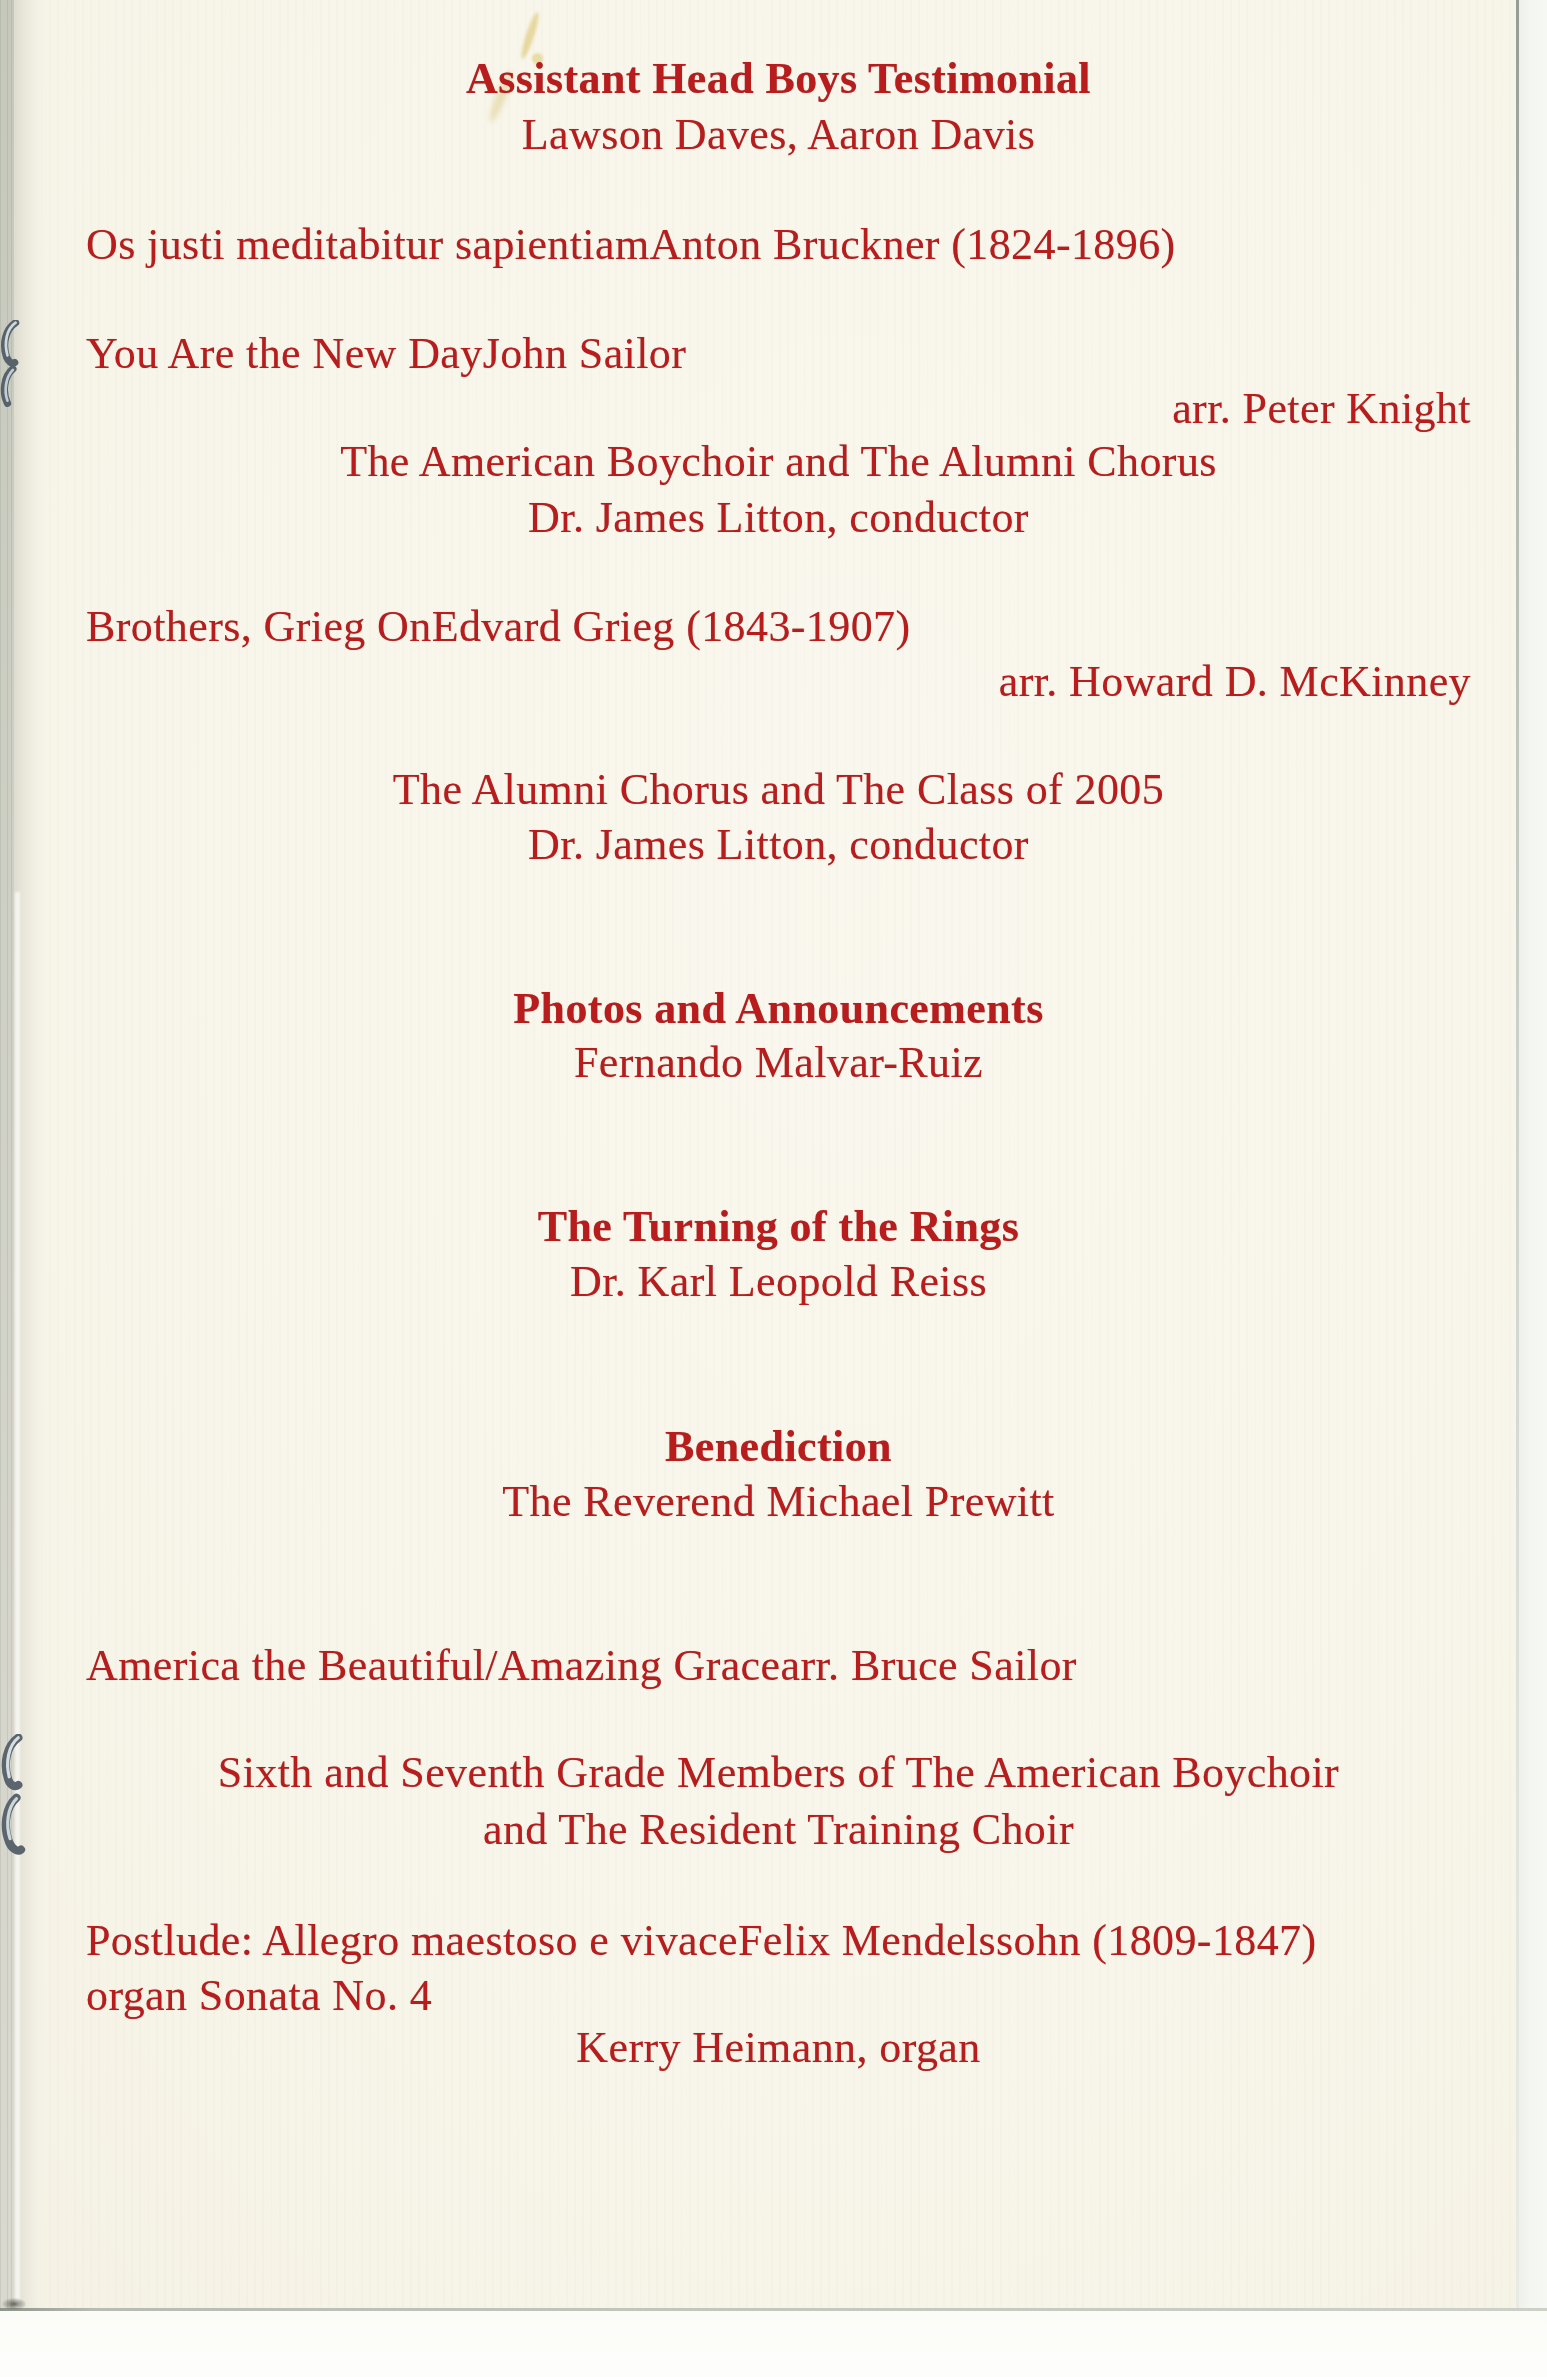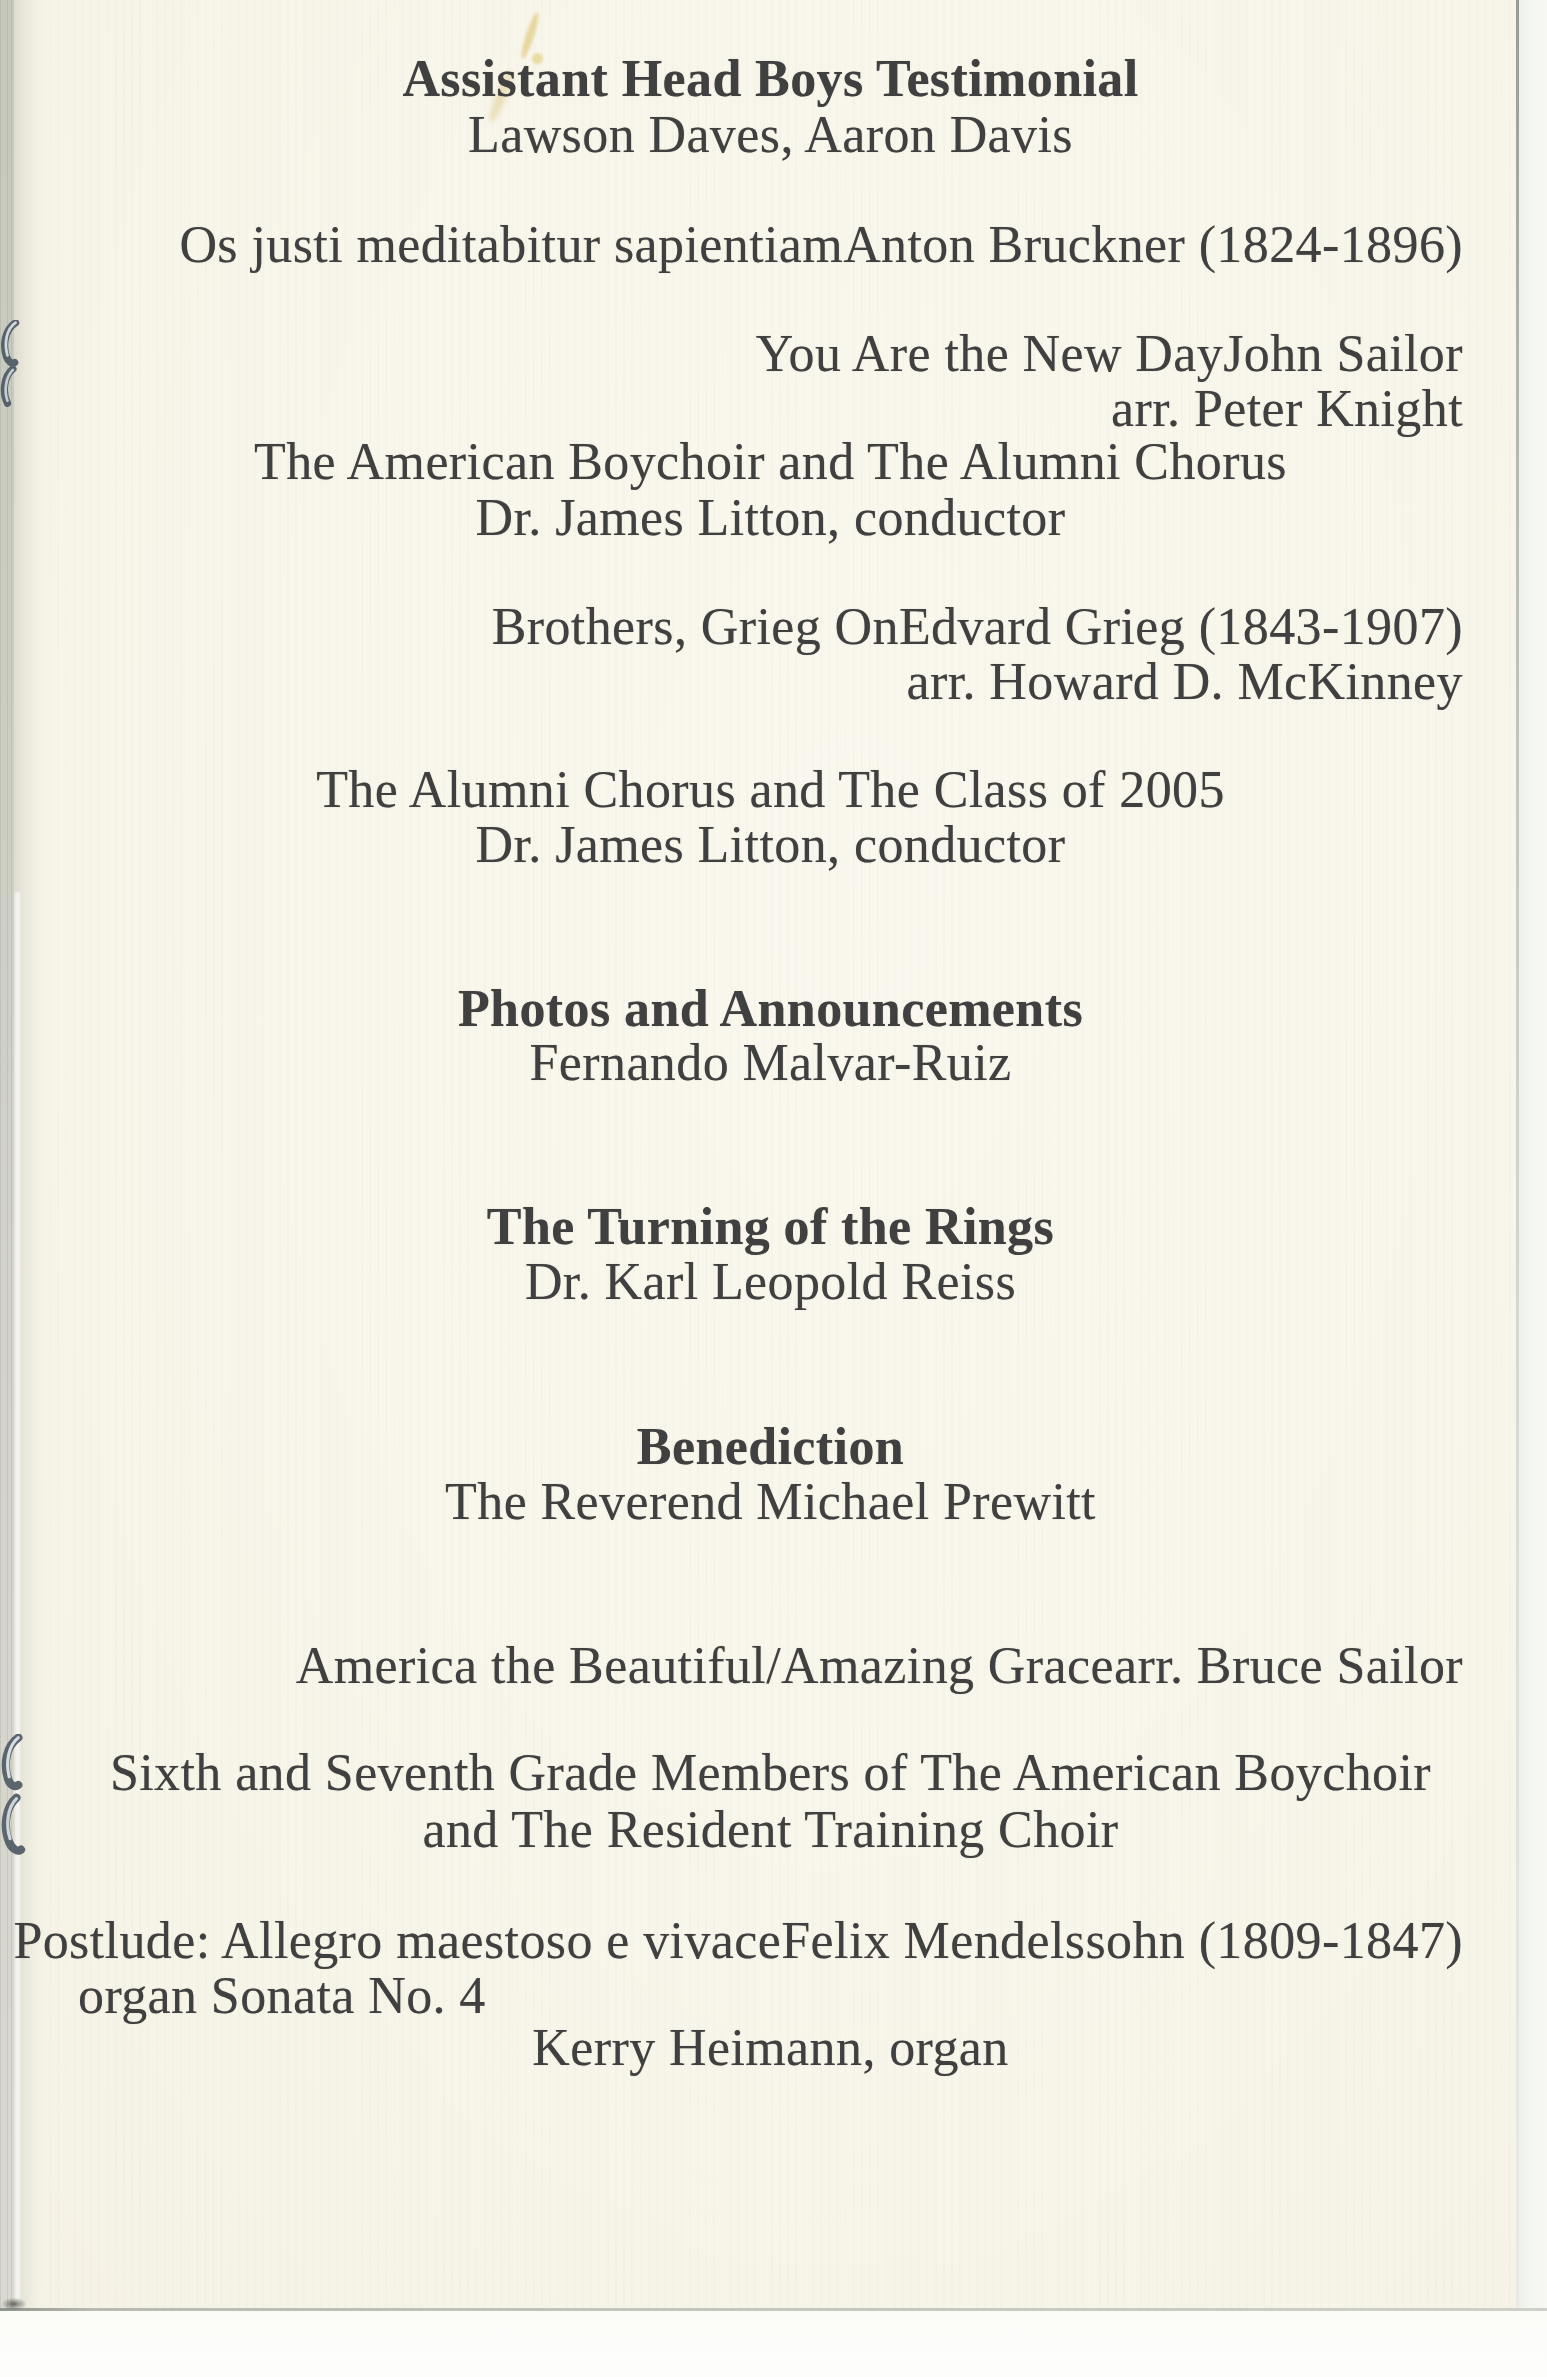--- a/index.html
+++ b/index.html
@@ -64,30 +64,30 @@
               background:rgba(208,184,92,0.35); filter:blur(2.7px); }
   .stain.s3 { left:532px; top:53px; width:11px; height:11px;
               background:rgba(216,190,80,0.45); filter:blur(0.9px); }
   
   .staple { position:absolute; }
   .staple-a { left:0px; top:320px; }
   .staple-b { left:0.9px; top:1734px; }
   
   .content { position:absolute; left:78px; top:0; width:1385px; height:2309px; }
   .line {
-    position:absolute; left:0; width:100%;
-    font-size:52px; line-height:55px; color:#404040;
+    position:absolute; left:8px; width:100%;
+    font-size:44px; line-height:55px; color:#b91c1c;
     letter-spacing:0.4px;
     text-shadow:0 0 0.9px rgba(25,18,10,0.35);
     white-space:nowrap;
   }
   .center { text-align:center; }
   .right  { text-align:right; }
   .bold   { font-weight:bold; }
-  .split  { display:flex; justify-content:flex-end; }
+  .split  { display:flex; justify-content:flex-start; }
   .italic { }
 </style>
 </head>
 <body>
 
 <div class="page">
   <div class="paper-texture"></div>
 </div>
 
 <div class="left-edge"></div>

